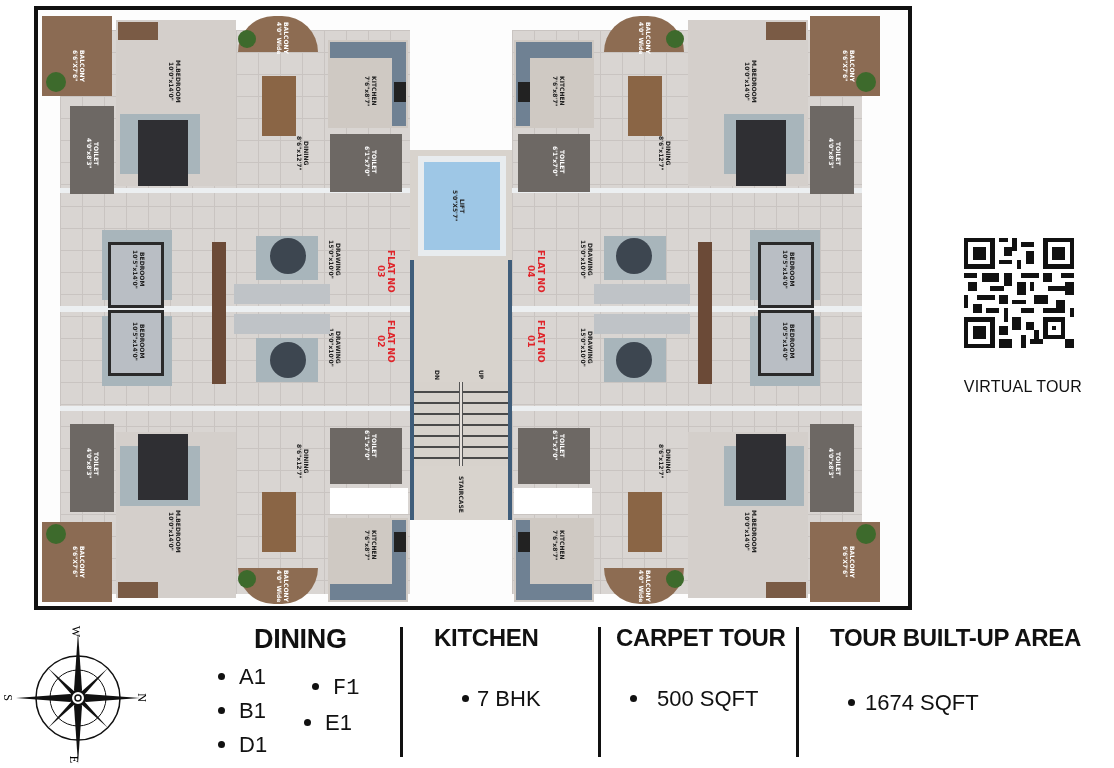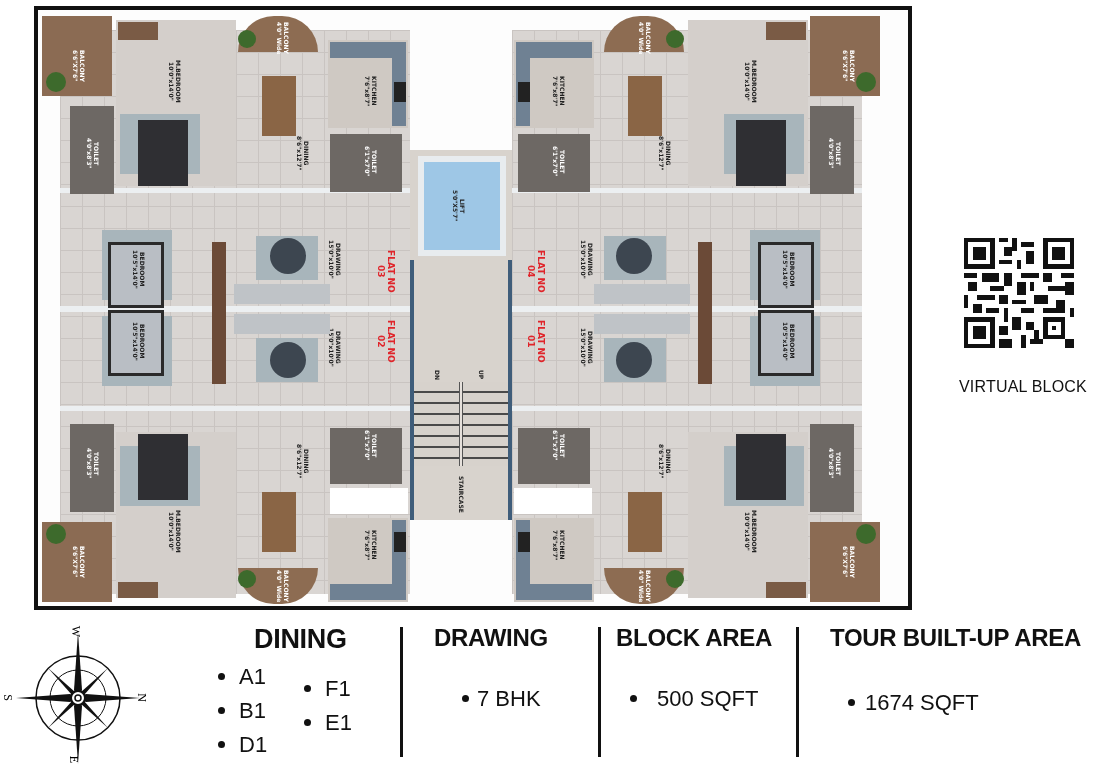--- a/index.html
+++ b/index.html
@@ -285,21 +285,21 @@
       <rect x="18" y="18" width="5" height="5"></rect>
       <rect x="19" y="19" width="3" height="3" fill="#fff"></rect>
       <rect x="20" y="20" width="1" height="1"></rect>
     <rect x="8" y="23" width="3" height="2"></rect>
       <rect x="13" y="22" width="1" height="3"></rect>
       <rect x="15" y="23" width="3" height="1"></rect>
       <rect x="23" y="23" width="2" height="2"></rect>
       <rect x="16" y="21" width="1" height="2"></rect>
   </g>
 </svg>
-<div class="vt">VIRTUAL BLOCK</div>
+<div class="vt">VIRTUAL TOUR</div>
 
 <svg class="compass" viewBox="0 0 140 146">
   <g transform="translate(72,76)">
     <circle r="42" fill="none" stroke="#111" stroke-width="1.5"></circle>
     <circle r="28" fill="none" stroke="#111" stroke-width="1"></circle>
     <g fill="#111">
       <polygon points="0,-66 4,-8 0,0 -4,-8"></polygon>
       <polygon points="0,66 4,8 0,0 -4,8"></polygon>
       <polygon points="-62,0 -8,-4 0,0 -8,4"></polygon>
       <polygon points="62,0 8,-4 0,0 8,4"></polygon>
@@ -314,26 +314,26 @@
 </svg>
 <div style="position:absolute;left:70px;top:624px;font-family:'Liberation Serif',serif;font-size:12px;transform:rotate(90deg);">W</div>
 <div style="position:absolute;left:70px;top:752px;font-family:'Liberation Serif',serif;font-size:12px;transform:rotate(90deg);">E</div>
 <div style="position:absolute;left:4px;top:690px;font-family:'Liberation Serif',serif;font-size:12px;transform:rotate(90deg);">S</div>
 <div style="position:absolute;left:137px;top:690px;font-family:'Liberation Serif',serif;font-size:12px;transform:rotate(90deg);">N</div>
 
 <div class="info-h" style="left:254px;top:624px;font-size:27px;">DINING</div>
 <div class="info-v" style="left:218px;top:664px;text-align:right;"><span class="bullet"></span><span>A1</span></div>
 <div class="info-v" style="left:218px;top:698px;"><span class="bullet"></span><span>B1</span></div>
 <div class="info-v" style="left:218px;top:732px;"><span class="bullet"></span><span>D1</span></div>
-<div class="info-v" style="left:304px;top:676px;"><span class="bullet"></span><span>F1</span></div>
+<div class="info-v" style="left:312px;top:676px;font-family:Liberation Mono, monospace;"><span class="bullet"></span><span>F1</span></div>
 <div class="info-v" style="left:304px;top:710px;"><span class="bullet"></span><span>E1</span></div>
 
 <div class="divider" style="left:400px;"></div>
-<div class="info-h" style="left:434px;top:624px;">DRAWING</div>
+<div class="info-h" style="left:434px;top:624px;">KITCHEN</div>
 <div class="info-v" style="left:462px;top:686px;"><span class="bullet" style="margin-right:8px;"></span><span>7 BHK</span></div>
 
 <div class="divider" style="left:598px;"></div>
-<div class="info-h" style="left:616px;top:624px;">BLOCK AREA</div>
+<div class="info-h" style="left:616px;top:624px;">CARPET TOUR</div>
 <div class="info-v" style="left:630px;top:686px;"><span class="bullet" style="margin-right:20px;"></span><span>500 SQFT</span></div>
 
 <div class="divider" style="left:796px;"></div>
 <div class="info-h" style="left:830px;top:624px;">TOUR BUILT-UP AREA</div>
 <div class="info-v" style="left:848px;top:690px;"><span class="bullet" style="margin-right:10px;"></span><span>1674 SQFT</span></div>
 
 </body></html>

